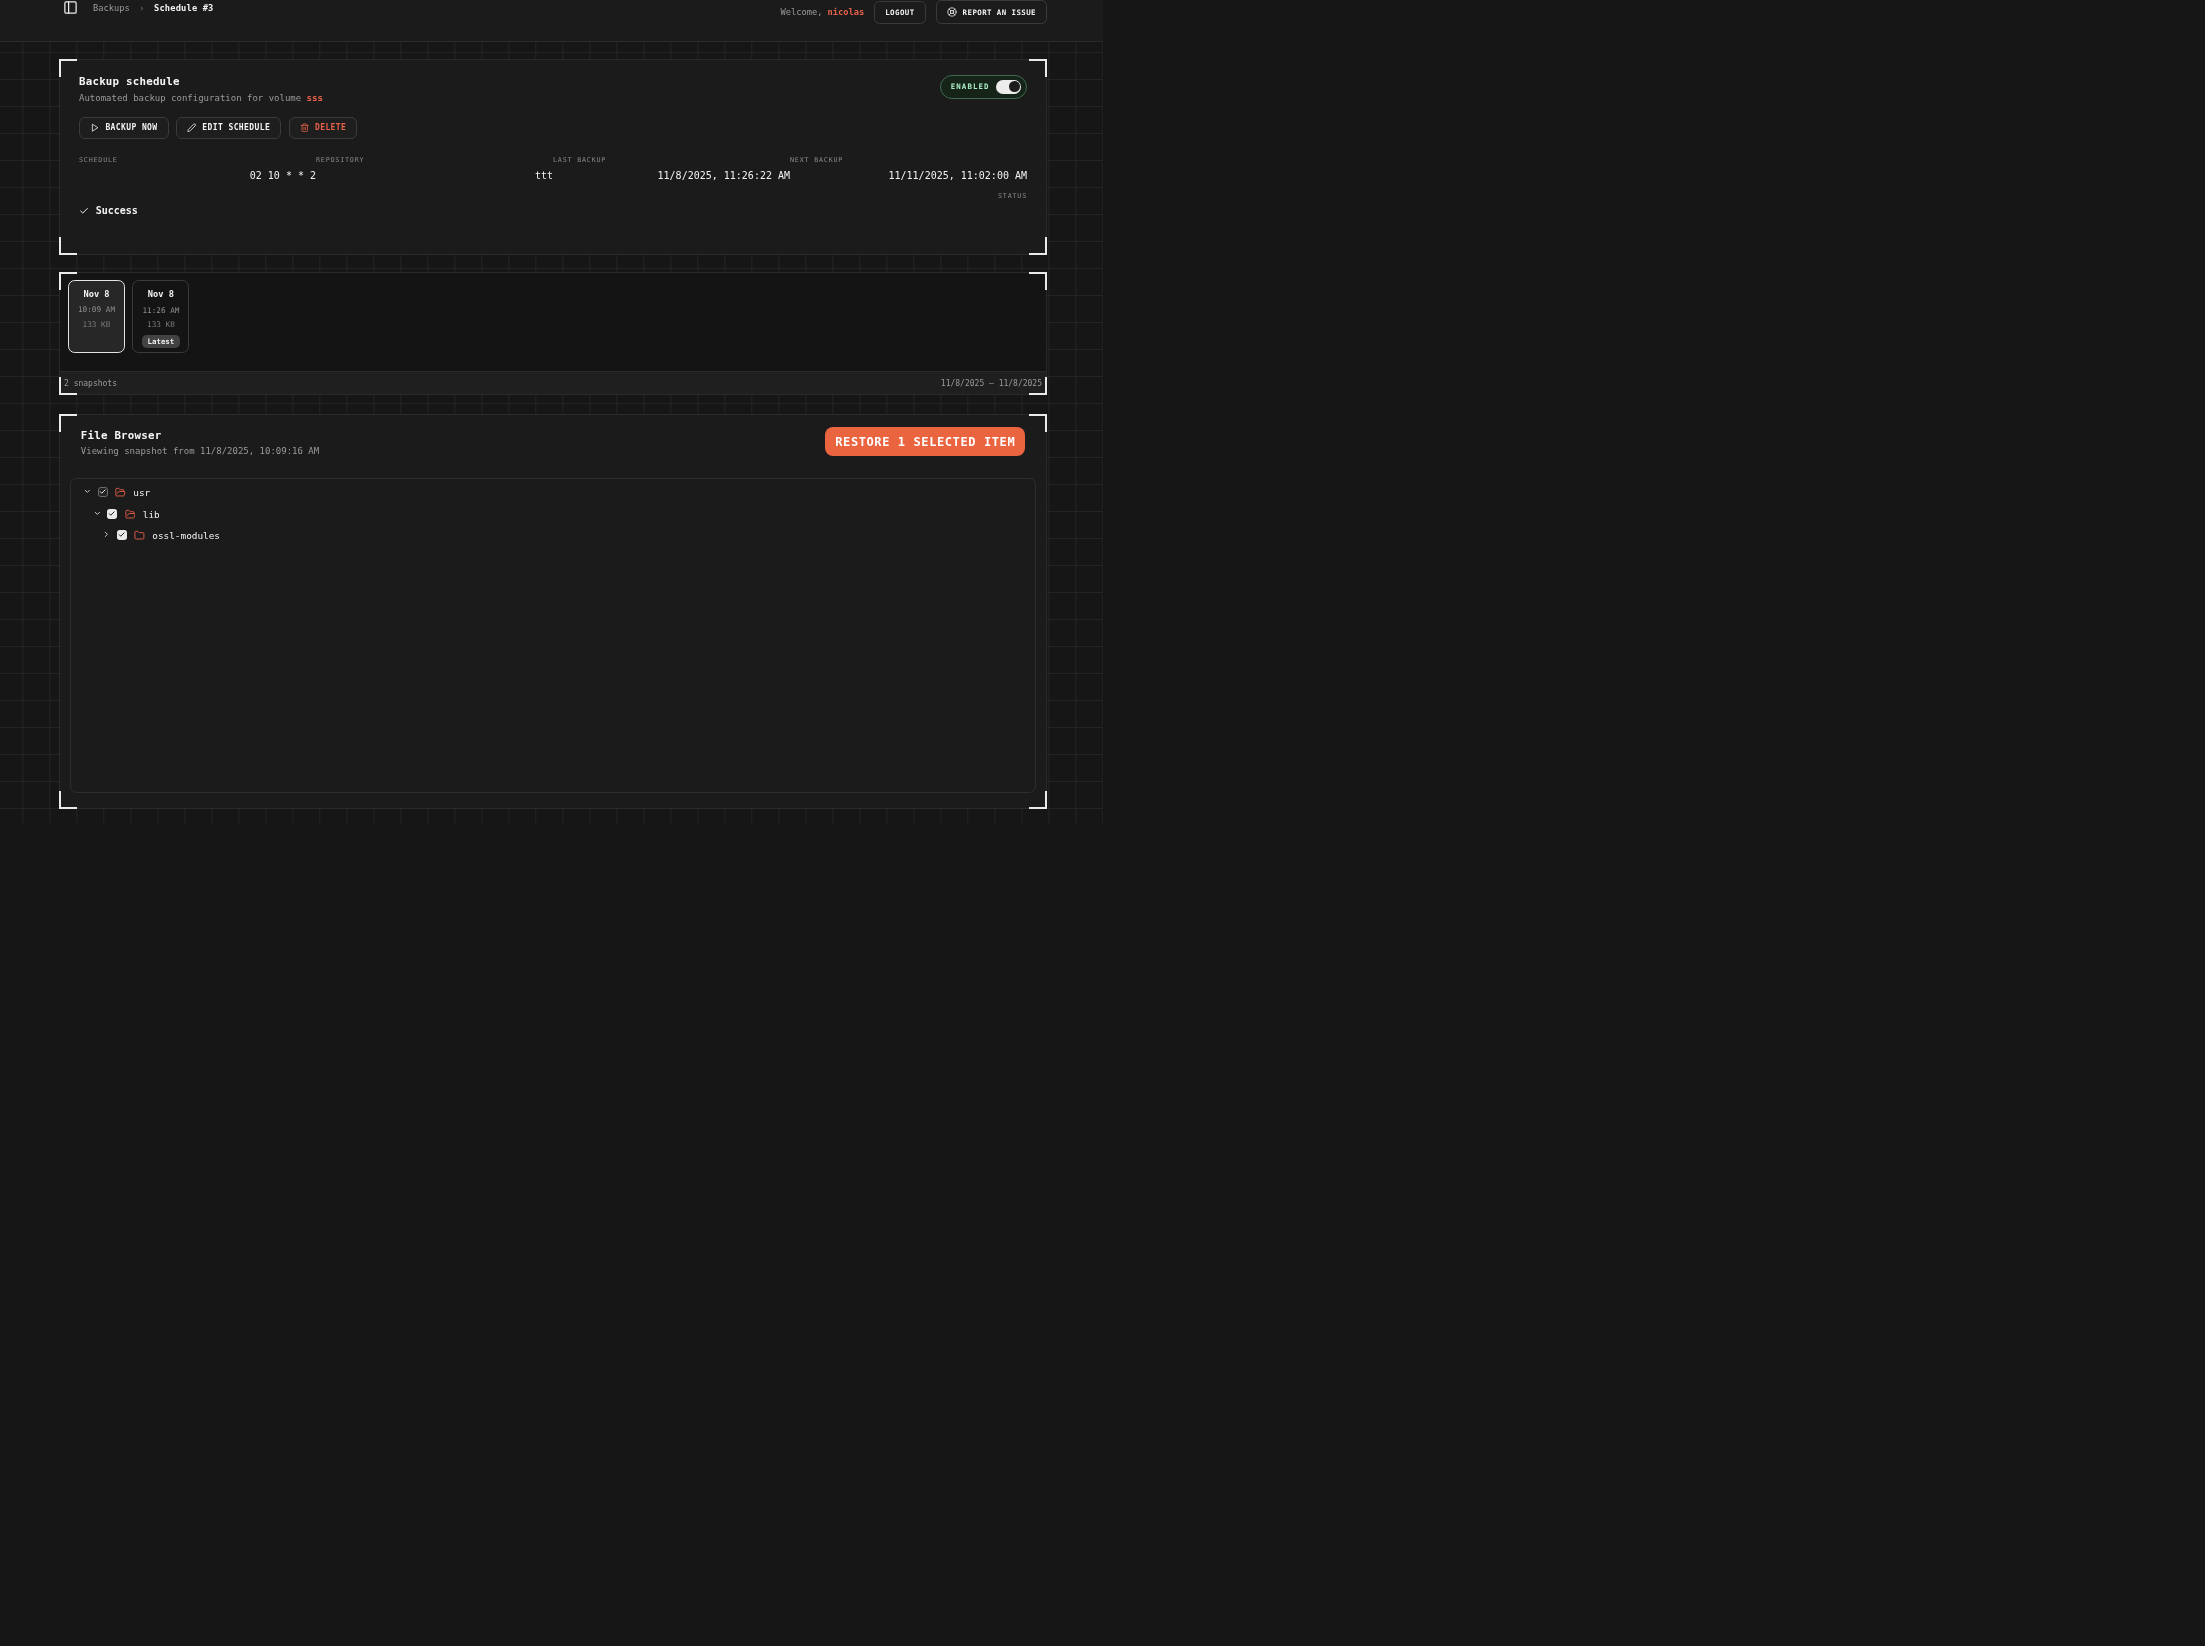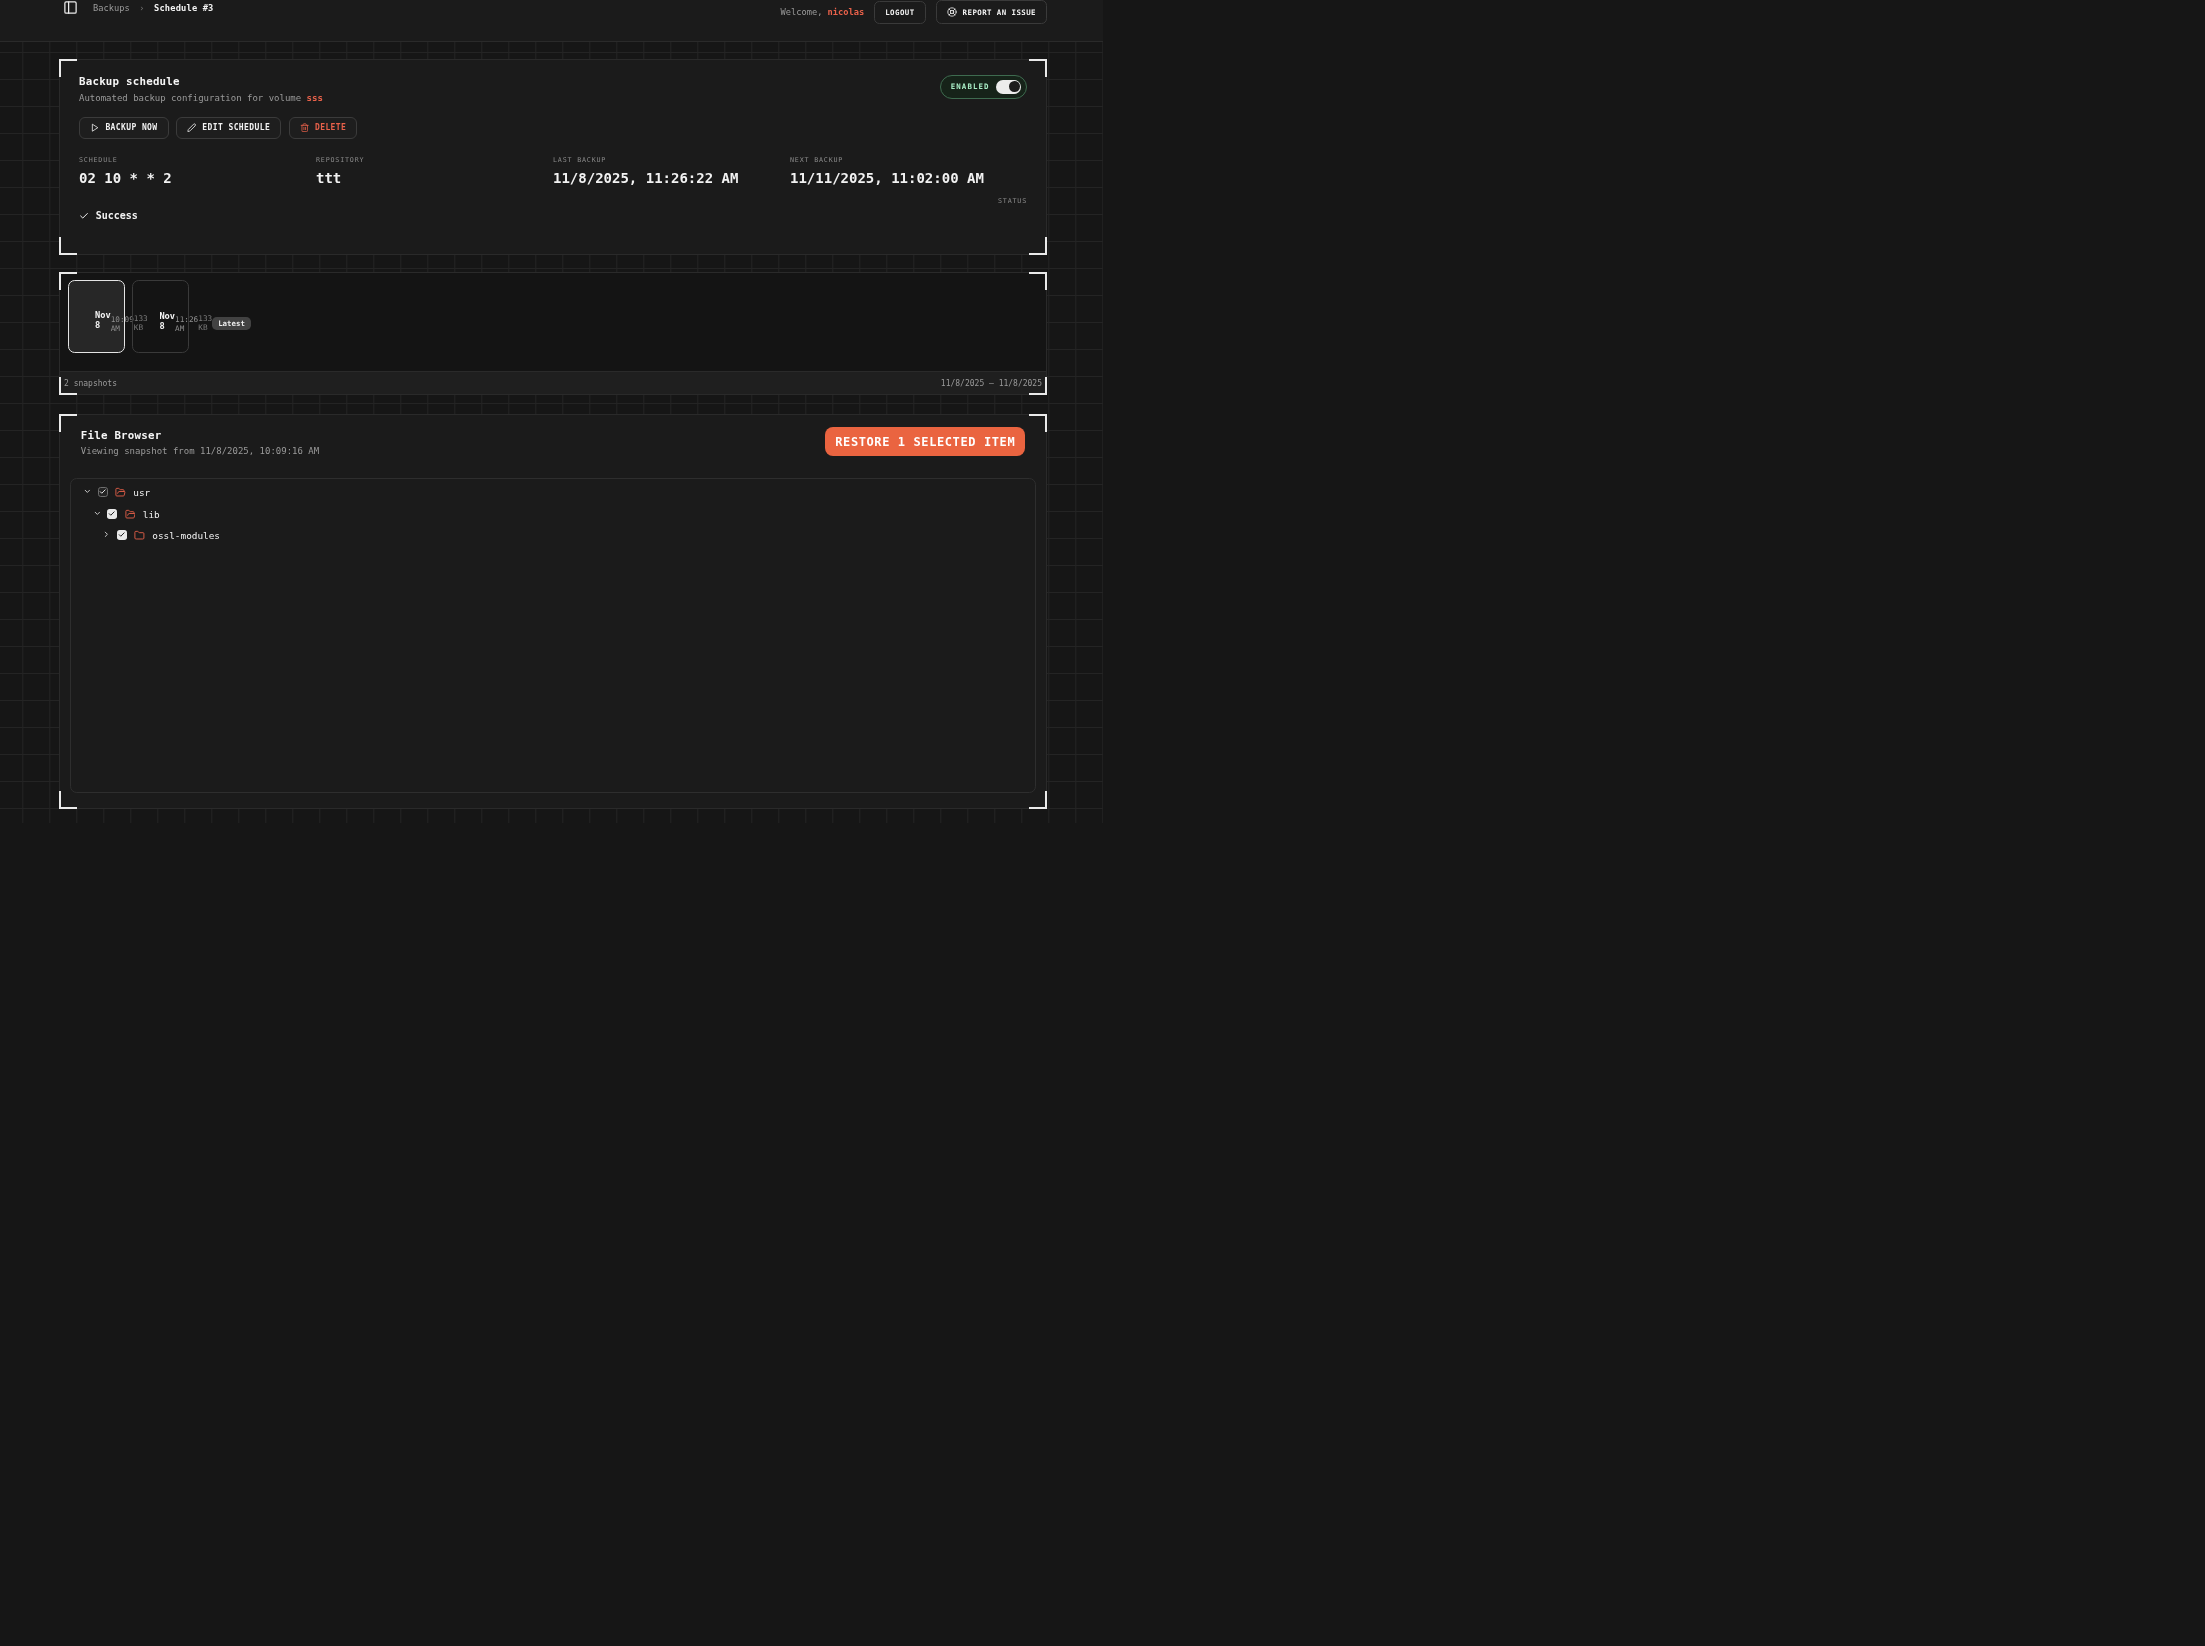--- a/index.html
+++ b/index.html
@@ -64,31 +64,31 @@
   .actions { display:flex; gap:7.4px; margin-top:14px; }
   .abtn {
     display:flex; align-items:center; gap:6px; padding:5.4px 10px;
     border:0.7px solid #3b3b3b; border-radius:6px; background:#1e1e1e;
     color:#f2f2f2; font-family:inherit; font-size:8px; font-weight:bold;
     letter-spacing:.05em; cursor:pointer;
   }
   .abtn.danger { color:#e8614a; }
   .fields { display:grid; grid-template-columns:repeat(4,1fr); margin-top:17px; }
   .flabel { font-size:6.7px; letter-spacing:.12em; color:#8b8b8b; }
-  .fvalue { margin-top:6px; font-size:14px; font-weight:bold; color:#f2f2f2; }
+  .fvalue { margin-top:6px; font-size:10px; font-weight:normal; color:#f2f2f2;text-align:right; }
   .statusblock { margin-top:11px;text-align:right; }
   .sval { display:flex; align-items:center; gap:6.7px; margin-top:5.4px; font-size:10px; font-weight:bold; color:#f2f2f2; }
 
   
   .snapshots { margin-top:17px; background:#141414; border:0.7px solid #2a2a2a; position:relative; }
   .snap-body { height:98px; display:flex; align-items:flex-start; gap:7.4px; padding:6.7px 8px; }
   .snap-card {
     width:57px; height:73px; border:0.7px solid #3a3a3a; border-radius:6.7px;
-    background:transparent; display:flex; flex-direction:row; align-items:center;
-    padding-top:8.7px; cursor:pointer;padding-left:26px;
+    background:transparent; display:flex; flex-direction:column; align-items:center;
+    padding-top:8.7px; cursor:pointer;
   }
   .snap-card.selected { border:1.3px solid #e4e4e4; background:#272727; padding-top:8px; }
   .snap-date { font-size:8.7px; font-weight:bold; color:#f4f4f4; }
   .snap-time { margin-top:6.7px; font-size:7.7px; color:#8f8f8f; }
   .snap-size { margin-top:5.4px; font-size:7.7px; color:#7b7b7b; }
   .snap-badge { margin-top:6px; font-size:7.4px; font-weight:bold; color:#ededed; background:#424242; padding:2px 6px; border-radius:4.7px; }
   .snap-footer {
     height:23px; display:flex; align-items:center; justify-content:space-between;
     padding:0 4px; background:#1f1f1f; border-top:0.7px solid #2a2a2a;
     font-size:8px; color:#9a9a9a;

